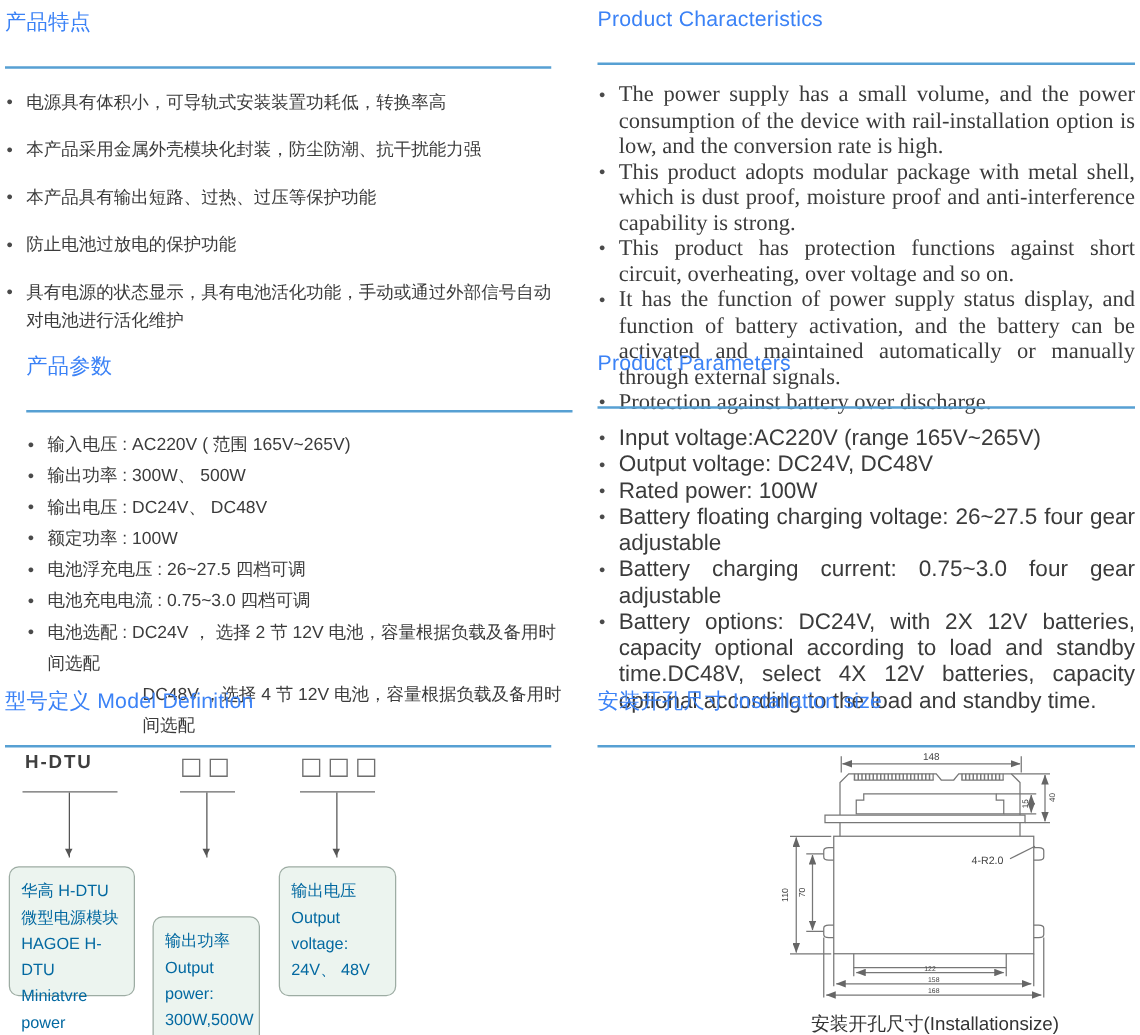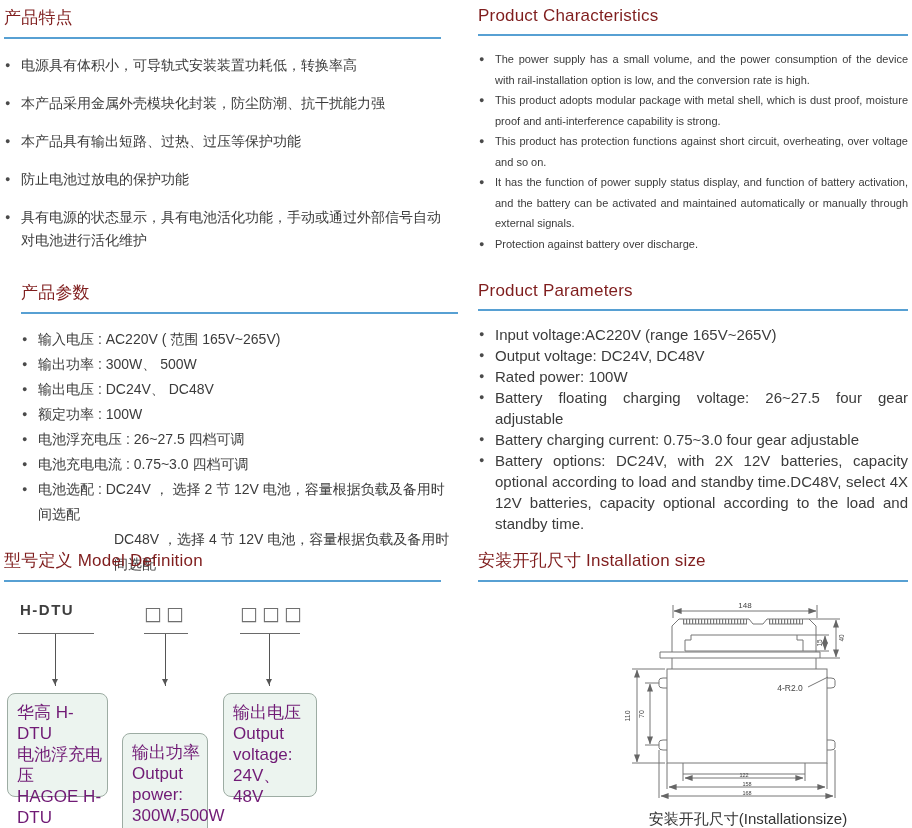--- a/index.html
+++ b/index.html
@@ -2,49 +2,49 @@
 <html><head>
 <meta charset="utf-8">
 <style>
   html,body{margin:0;padding:0;}
   body{
     width:912px;height:828px;position:relative;background:#ffffff;
     font-family:"Liberation Sans","DejaVu Sans",sans-serif;color:#3b3b3b;overflow:hidden;
   }
   .sec{position:absolute;}
   .sec-title{
-    font-size:17px;font-weight:400;color:#7f1d1d;margin:0;
-    padding:0 0 8px 0;border-bottom:2px solid #57a0d3;letter-spacing:.2px;
+    font-size:17px;font-weight:400;color:#3b82f6;margin:0;
+    padding:0 0 24px 0;border-bottom:2px solid #57a0d3;letter-spacing:.2px;
   }
   ul.blist{list-style:none;margin:13px 0 0 0;padding:0;}
   ul.blist li{position:relative;padding-left:17px;}
   ul.blist li::before{
     content:"\25CF";position:absolute;left:1px;top:0;font-size:9px;color:#4a4a4a;
   }
   ul.cn-feat li{font-size:14px;line-height:23px;margin-top:15px;}
-  ul.en-char li{font-size:11px;line-height:20.5px;text-align:justify;}
+  ul.en-char li{font-size:18px;line-height:20.5px;text-align:justify;font-family:Liberation Serif, serif;}
   ul.cn-par li{font-size:14px;line-height:25px;}
-  ul.en-par li{font-size:15px;line-height:21px;text-align:justify;}
+  ul.en-par li{font-size:18px;line-height:21px;text-align:justify;}
   ul.blist li.cont{padding-left:93px;}
   ul.blist li.cont::before{content:none;}
 
   
   #model{height:279px;}
   .model-code{position:absolute;left:16px;top:52px;font-size:15px;font-weight:700;letter-spacing:1.5px;color:#3f3f3f;}
   .model-ph{position:absolute;top:53px;font-size:19px;color:#6f6f6f;letter-spacing:4px;font-family:"DejaVu Sans",sans-serif;}
   .model-rule{position:absolute;border-top:1px solid #6a6a6a;height:0;}
   .arrow{position:absolute;top:85px;height:52px;width:0;border-left:1px solid #555;}
   .arrow::after{
     content:"";position:absolute;left:-4px;bottom:-2px;
     border:3.5px solid transparent;border-top:6px solid #555;
   }
   .mbox{
     position:absolute;top:144px;height:104px;box-sizing:border-box;
     background:#ecf4ef;border:1px solid #9daca3;border-radius:8px;
-    padding:8px 5px 0 9px;font-size:17px;line-height:21px;color:#701a75;
+    padding:8px 5px 0 9px;font-size:13px;line-height:21px;color:#0369a1;
   }
   
   #inst-svg{position:absolute;left:134px;top:43px;}
   .inst-cap{position:absolute;left:120px;top:261px;width:300px;text-align:center;font-size:15px;color:#333;}
   svg text{fill:#444;font-family:"Liberation Sans","DejaVu Sans",sans-serif;}
 </style>
 </head>
 <body>
 
 <div class="sec" id="feat" style="left:4px;top:6px;width:437px;">
@@ -105,21 +105,21 @@
   <div class="model-rule" style="left:14px;top:84px;width:76px;"></div>
   <div class="model-rule" style="left:140px;top:84px;width:44px;"></div>
   <div class="model-rule" style="left:236px;top:84px;width:60px;"></div>
 
   <div class="arrow" style="left:51px;"></div>
   <div class="arrow" style="left:161px;"></div>
   <div class="arrow" style="left:265px;"></div>
 
   <div class="mbox" style="left:3px;width:101px;">
     <div>华高 H-DTU</div>
-    <div>电池浮充电压</div>
+    <div>微型电源模块</div>
     <div>HAGOE H-DTU</div>
     <div>Miniatvre power</div>
 
   </div>
   <div class="mbox" style="left:118px;width:86px;margin-top:40px;">
     <div>输出功率</div>
     <div>Output power:</div>
     <div>300W,500W</div>
   </div>
   <div class="mbox" style="left:219px;width:94px;">

